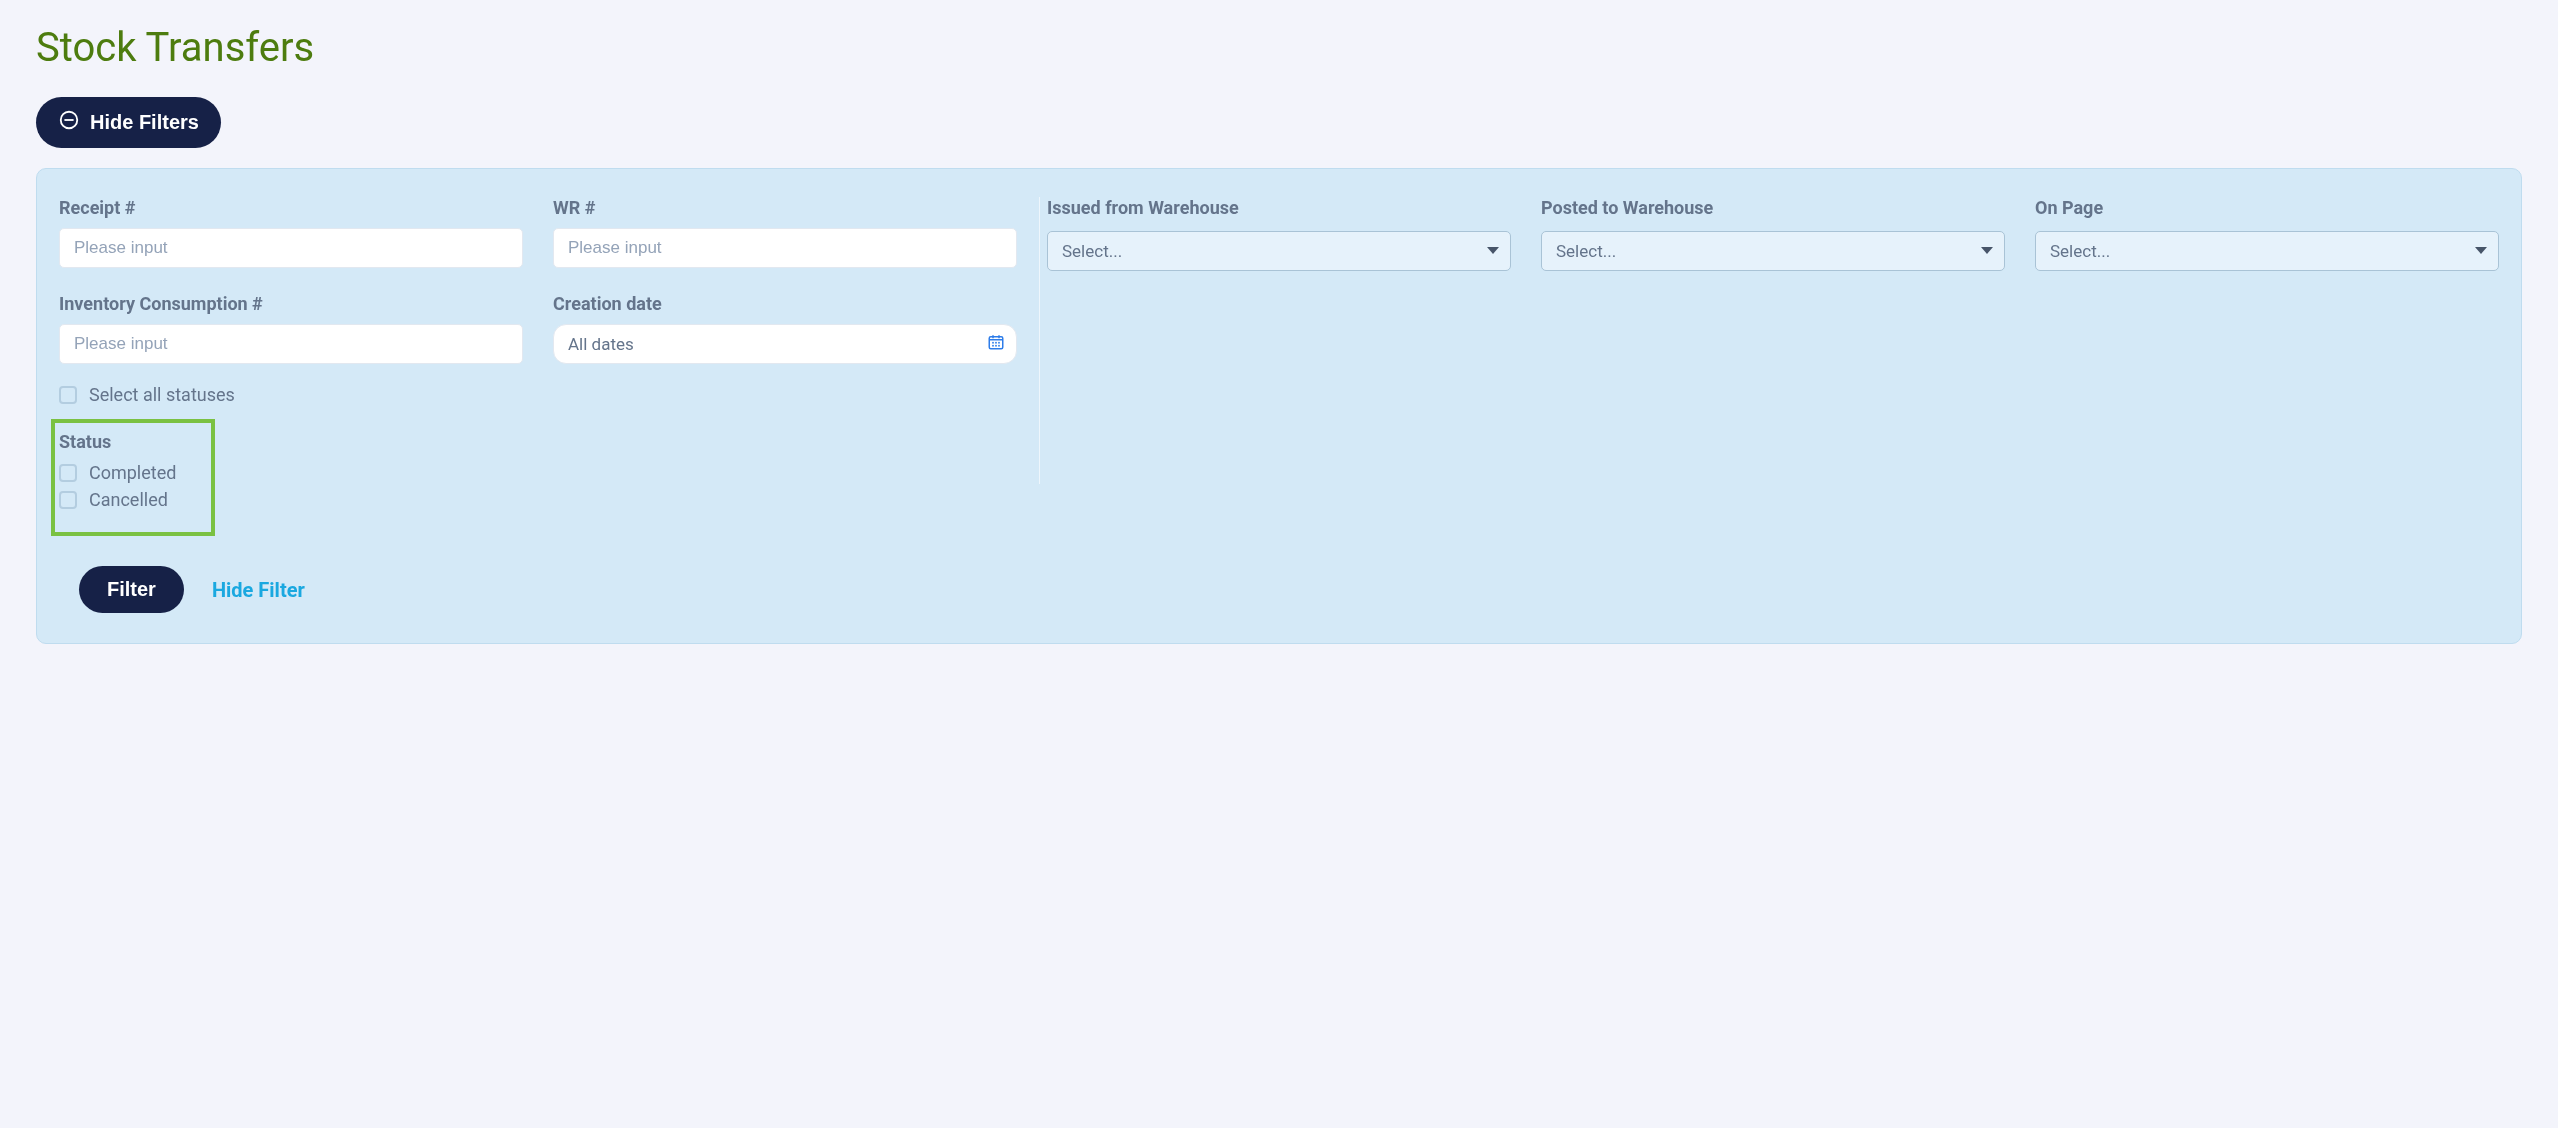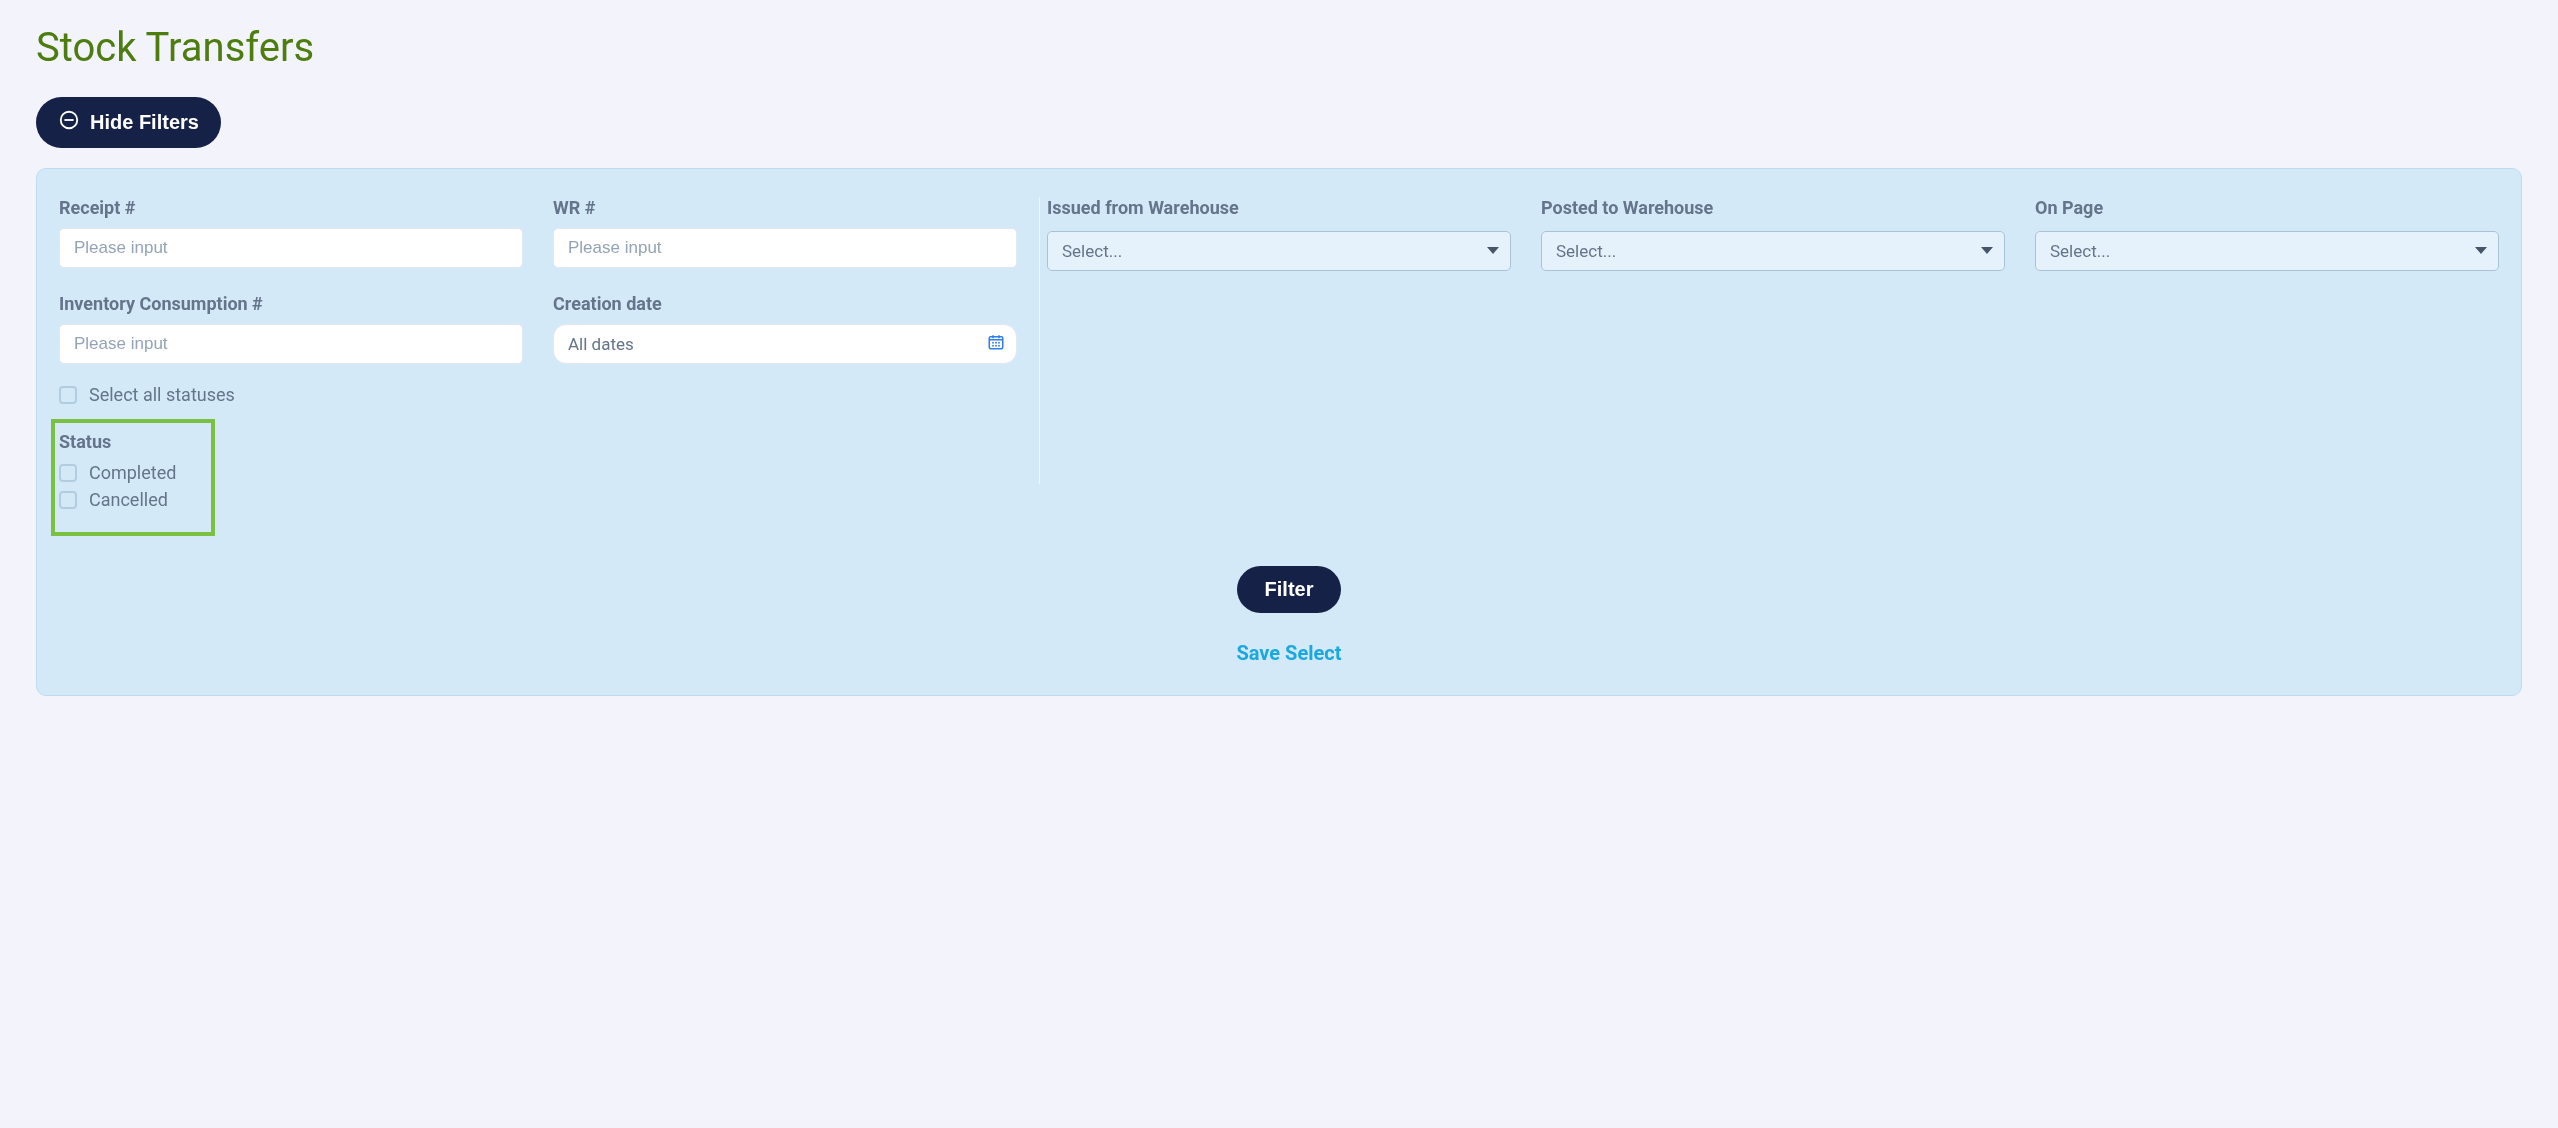--- a/index.html
+++ b/index.html
@@ -161,21 +161,20 @@
       font-weight: 700;
       color: #64748b;
       margin-bottom: 10px;
     }
     .action-row {
       display: flex;
       align-items: center;
       gap: 28px;
       margin-top: 30px;
       padding-left: 20px;
-      flex-direction: column;
     }
     .filter-btn {
       background: #162147;
       color: #fff;
       border: none;
       border-radius: 999px;
       padding: 12px 28px;
       font-size: 20px;
       font-weight: 600;
       cursor: pointer;
@@ -295,18 +294,18 @@
       </div>
       <div class="chk-row">
         <span class="chk"></span>
         <span class="chk-label">Cancelled</span>
       </div>
     </div>
   </div>
 
   <div class="action-row">
     <button class="filter-btn">Filter</button>
-    <a class="save-filter-link">Save Select</a>
+    <a class="save-filter-link">Hide Filter</a>
   </div>
 </div>
 
 
 
 
 </body></html>

